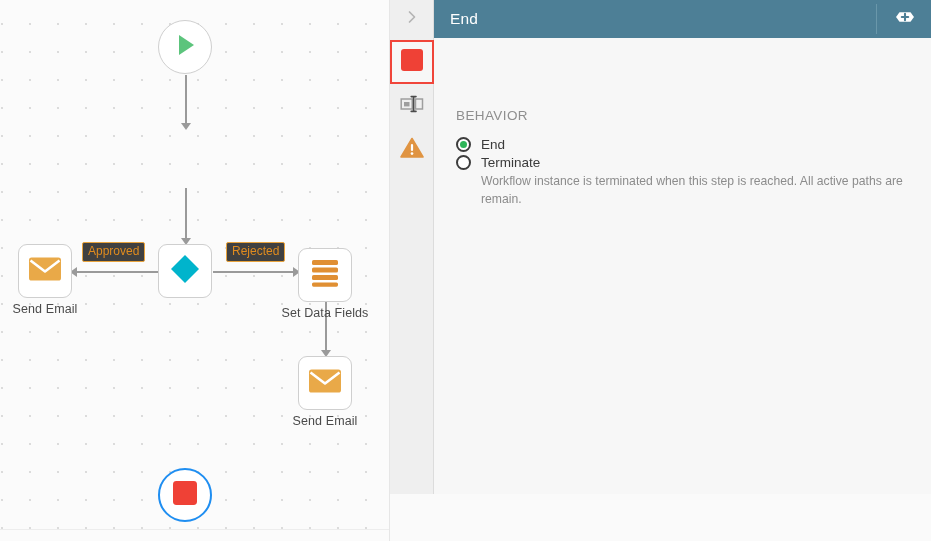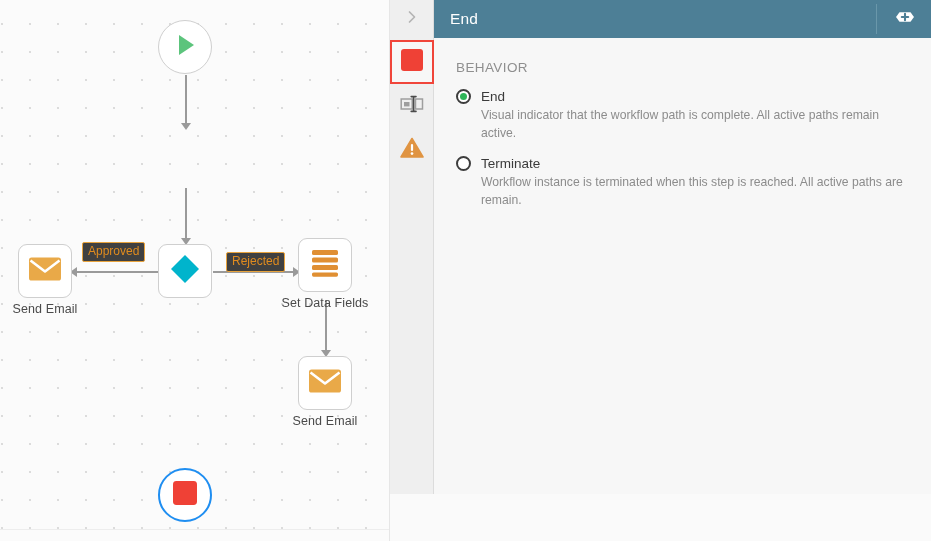--- a/index.html
+++ b/index.html
@@ -125,21 +125,21 @@
     border: 2px solid #f0453a;
   }
 
   #panel-content {
     flex: 1 1 auto; background: #f7f7f7;
     padding: 22px 20px 0 22px;
     overflow: auto;
   }
   #section-title {
     font-size: 13.5px; color: #8f8f8f; letter-spacing: .4px;
-    margin-bottom: 14px; font-weight: normal;
+    margin-bottom: 14px; font-weight: normal; margin-top: 48px;
   }
   .opt-row { display: flex; align-items: center; gap: 10px; margin-bottom: 3px; }
   .radio {
     width: 15px; height: 15px; border-radius: 50%;
     border: 2px solid #3d3d3d; background: #ffffff;
     display: flex; align-items: center; justify-content: center;
     flex: 0 0 15px; cursor: pointer;
   }
   .radio .dot { width: 7px; height: 7px; border-radius: 50%; background: transparent; }
   .radio.checked .dot { background: #2eb558; }
@@ -167,21 +167,21 @@
     <div class="arrow-left" style="left:70px; top:266.5px;"></div>
 
     <div class="conn conn-h" style="left:213px; top:271px; width:85px;"></div>
     <div class="arrow-right" style="left:293px; top:266.5px;"></div>
 
     <div class="conn conn-v" style="left:325px; top:300px; height:55px;"></div>
     <div class="arrow-down" style="left:320.5px; top:350px;"></div>
 
     <div class="edge-label" style="left:82px; top:242px;">Approved</div>
 
-    <div class="edge-label" style="left:226px; top:252px;">Rejected</div>
+    <div class="edge-label" style="left:226px; top:242px;">Rejected</div>
 
     <div class="node" style="left:158px; top:20px;">
       <div class="node-circle">
         <span>
           <svg width="26" height="26" viewBox="0 0 26 26">
             <path d="M7 3 L22 13 L7 23 Z" fill="#5cc47c"></path>
           </svg>
         </span>
       </div>
     </div>
@@ -202,21 +202,21 @@
         <span>
           <svg width="34" height="26" viewBox="0 0 34 26">
             <rect x="1" y="1.5" width="32" height="23" rx="2.6" fill="#e9a948"></rect>
             <path d="M2.5 4.5 L17 15.5 L31.5 4.5" stroke="#ffffff" stroke-width="2.6" fill="none" stroke-linejoin="round"></path>
           </svg>
         </span>
       </div>
       <div class="node-label">Send Email</div>
     </div>
 
-    <div class="node" style="left:298px; top:238px;">
+    <div class="node" style="left:298px; top:248px;">
       <div class="node-box">
         <span>
           <svg width="30" height="30" viewBox="0 0 30 30">
             <rect x="2" y="2" width="26" height="5" rx="1.6" fill="#e08f33"></rect>
             <rect x="2" y="9.5" width="26" height="5" rx="1.6" fill="#e08f33"></rect>
             <rect x="2" y="17" width="26" height="5" rx="1.6" fill="#e08f33"></rect>
             <rect x="2" y="24.5" width="26" height="4.2" rx="1.6" fill="#e08f33"></rect>
           </svg>
         </span>
       </div>
@@ -308,21 +308,20 @@
 
       <div id="panel-content">
         <div id="section-title">BEHAVIOR</div>
 
         <div class="opt-row">
           <div class="radio checked">
             <div class="dot"></div>
           </div>
           <div class="opt-label">End</div>
         </div>
-        <div class="opt-desc">Visual indicator that the workflow path is complete. All active paths remain active.</div>
 
         <div class="opt-row">
           <div class="radio">
             <div class="dot"></div>
           </div>
           <div class="opt-label">Terminate</div>
         </div>
         <div class="opt-desc">Workflow instance is terminated when this step is reached. All active paths are remain.</div>
       </div>
 

